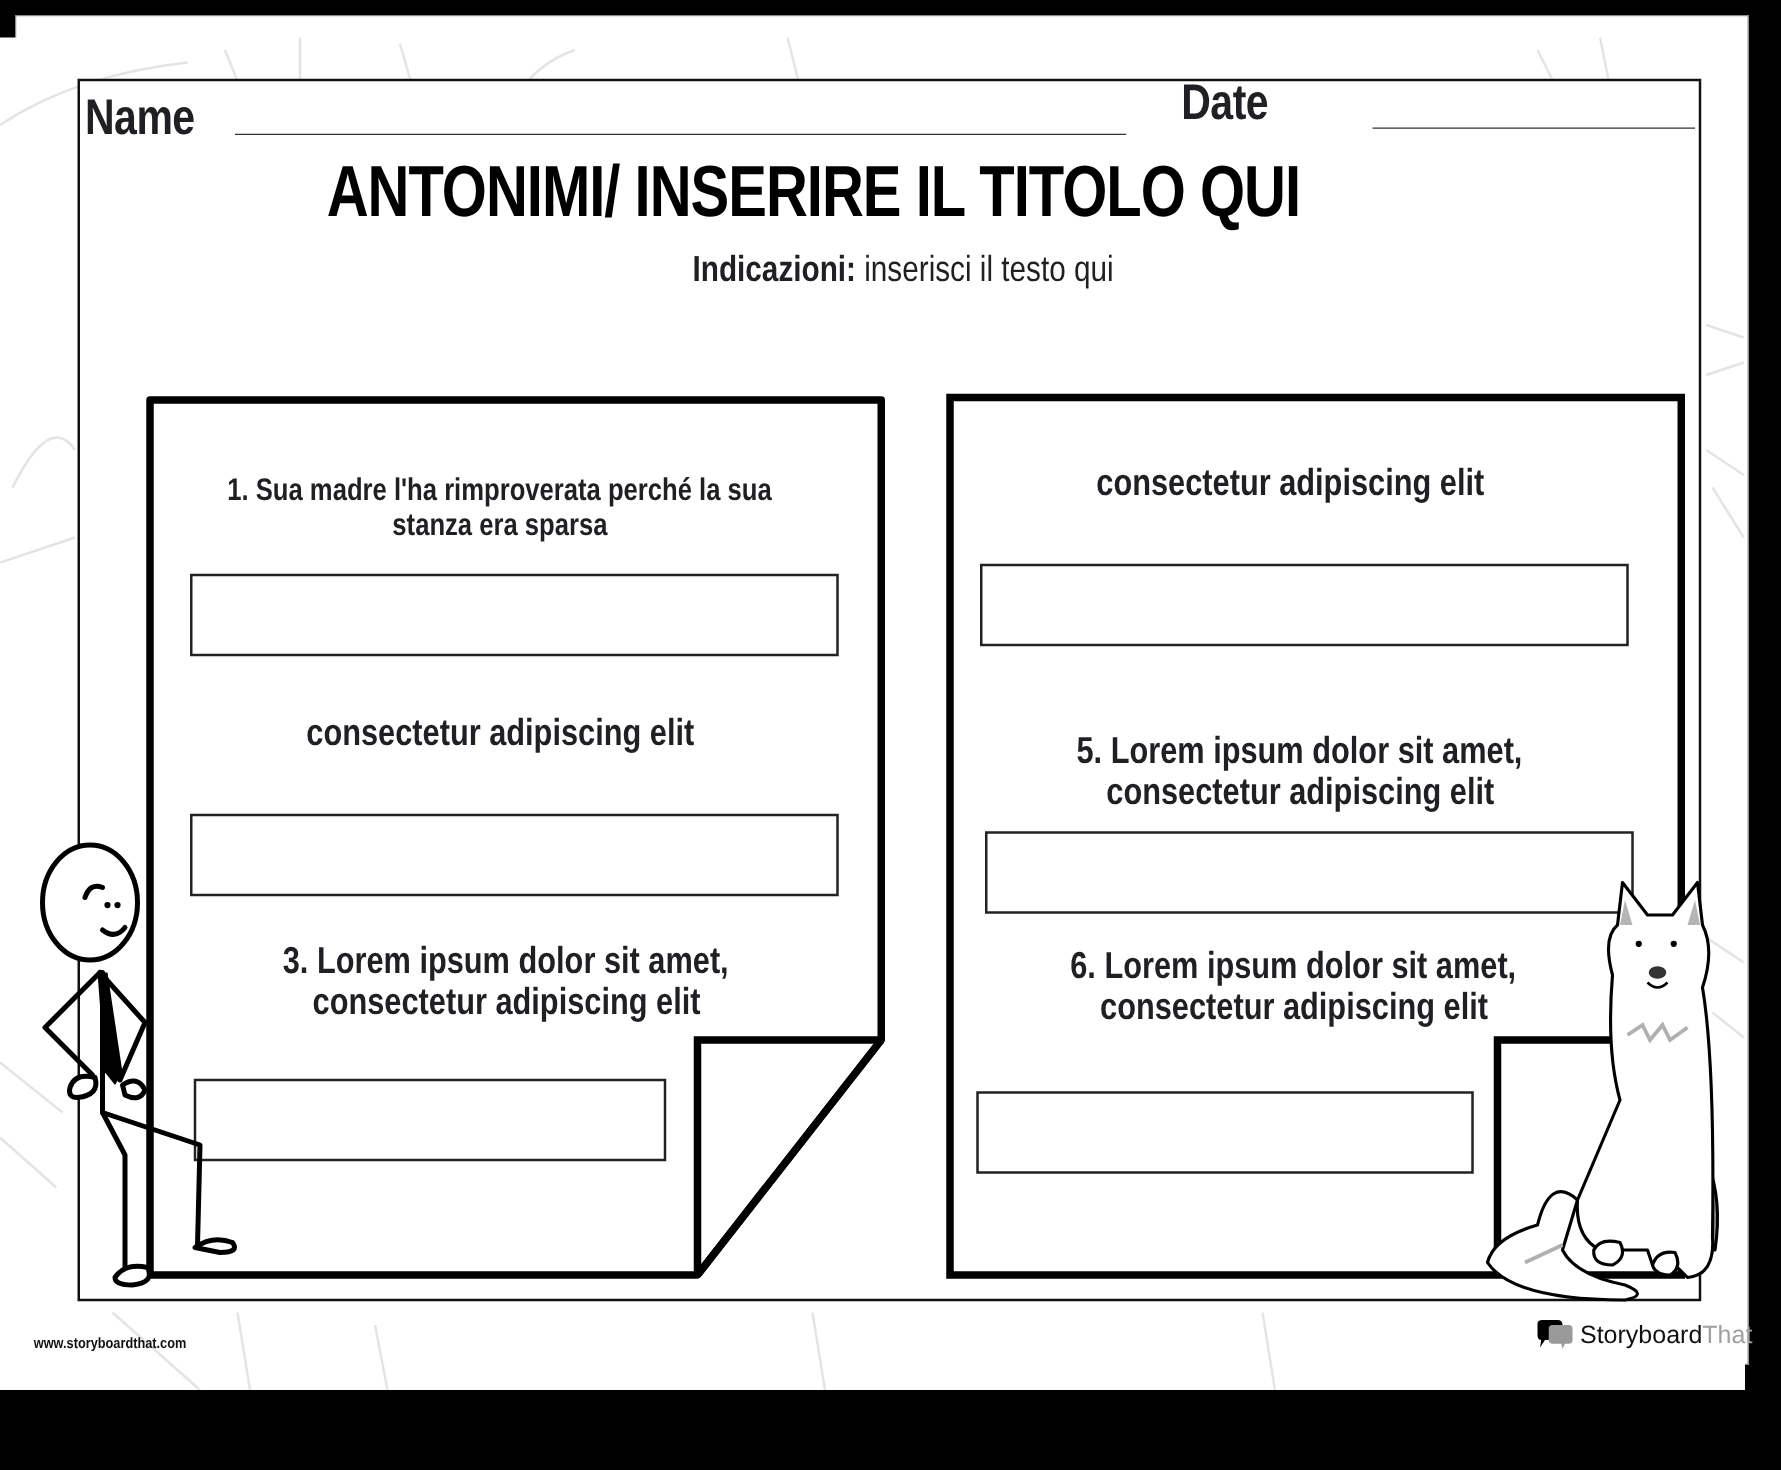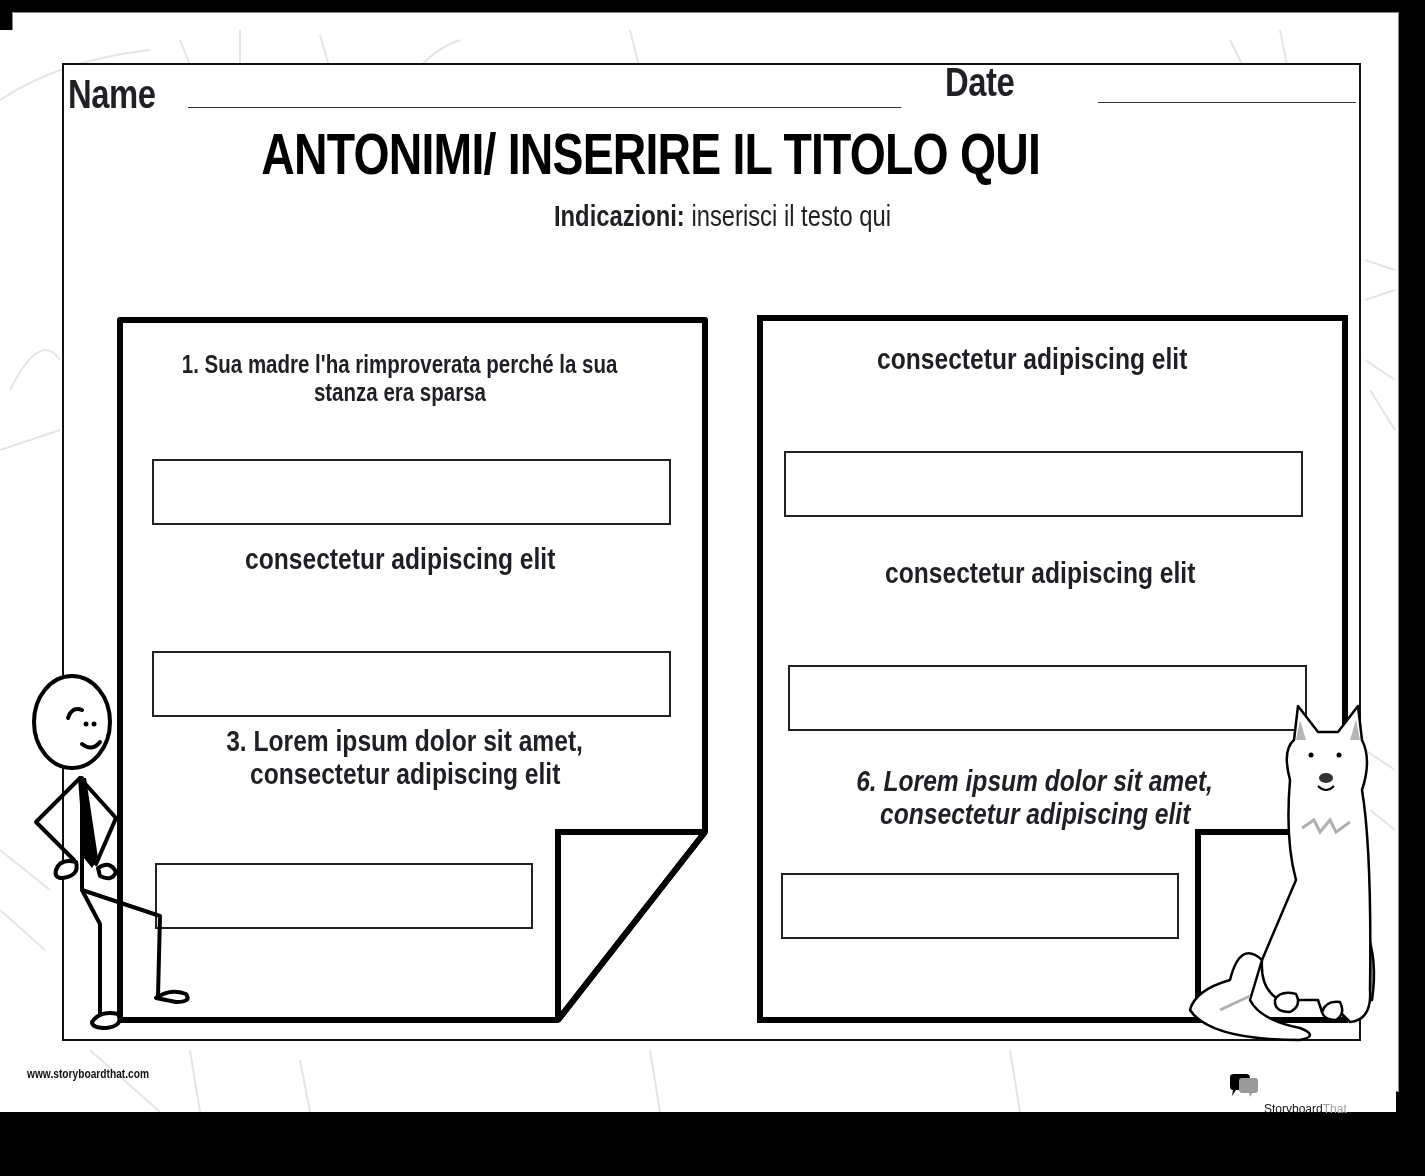--- a/index.html
+++ b/index.html
@@ -48,37 +48,37 @@
     .directions .inner { display: inline-block; transform: scaleX(0.82); }
     .directions b { font-weight: 700; }
 
     .panel {
       position: absolute; border: 6px solid #000; box-sizing: border-box; background: #fff;
     }
     .panel-right { left: 757px; top: 315px; width: 591px; height: 708px; }
 
     .q {
       position: absolute; text-align: center; font-weight: 700; color: #1f2023;
-      font-size: 30px; line-height: 33px;
+      font-size: 30px; line-height: 33px; margin-top: 28px;
     }
     .q .inner { display: inline-block; transform: scaleX(0.82); transform-origin: center; white-space: nowrap; }
     .q.small { font-size: 25px; line-height: 28px; }
 
     .answer-box {
       position: absolute; border: 2px solid #222; box-sizing: border-box; background: #fff;
     }
 
     .watermark {
       position: absolute; left: 27px; top: 1067px; font-size: 12px; font-weight: 700; color: #111;
       transform: scaleX(0.85); transform-origin: left top;
     }
     .brand {
       position: absolute; left: 1228px; top: 1056px; display: flex; align-items: center; gap: 4px;
     }
-    .brand-text { font-size: 12px; color: #111; margin-top: 46px; }
+    .brand-text { font-size: 20px; color: #111; }
     .brand-text .light { color: #a0a0a0; }
     svg.overlay { position: absolute; left: 0; top: 0; }
   </style>
 </head>
 <body>
 
 <div class="back-sheet"></div>
 
 <div class="sheet">
   <svg class="texture" width="1396" height="1082">
@@ -155,25 +155,26 @@
   <div><span class="inner">consectetur adipiscing elit</span></div>
 </div>
 <div class="answer-box" style="left:155px; top:863px; width:378px; height:66px;"></div>
 
 <div class="q" style="left:752px; width:560px; top:342px;">
   <div><span class="inner">consectetur adipiscing elit</span></div>
 </div>
 <div class="answer-box" style="left:784px; top:451px; width:519px; height:66px;"></div>
 
 <div class="q" style="left:760px; width:560px; top:556px;">
+  <div><span class="inner">5. Lorem ipsum dolor sit amet,</span></div>
   <div><span class="inner">consectetur adipiscing elit</span></div>
 </div>
 <div class="answer-box" style="left:788px; top:665px; width:519px; height:66px;"></div>
 
-<div class="q" style="left:755px; width:560px; top:764px;font-style:italic;">
+<div class="q" style="left:755px; width:560px; top:728px;">
   <div><span class="inner">6. Lorem ipsum dolor sit amet,</span></div>
   <div><span class="inner">consectetur adipiscing elit</span></div>
 </div>
 <div class="answer-box" style="left:781px; top:873px; width:398px; height:66px;"></div>
 
 <svg class="overlay" width="1425" height="1176">
   <g stroke="#000" stroke-width="4" fill="#fff" stroke-linecap="round" stroke-linejoin="round">
     <ellipse cx="72" cy="722" rx="38" ry="46"></ellipse>
     <path d="M68 718 Q72 706 82 710" fill="none"></path>
     <circle cx="86" cy="724" r="2.5" fill="#000" stroke="none"></circle>

